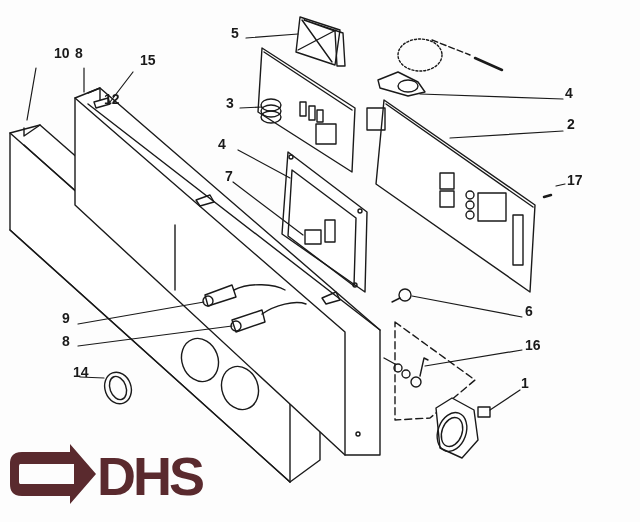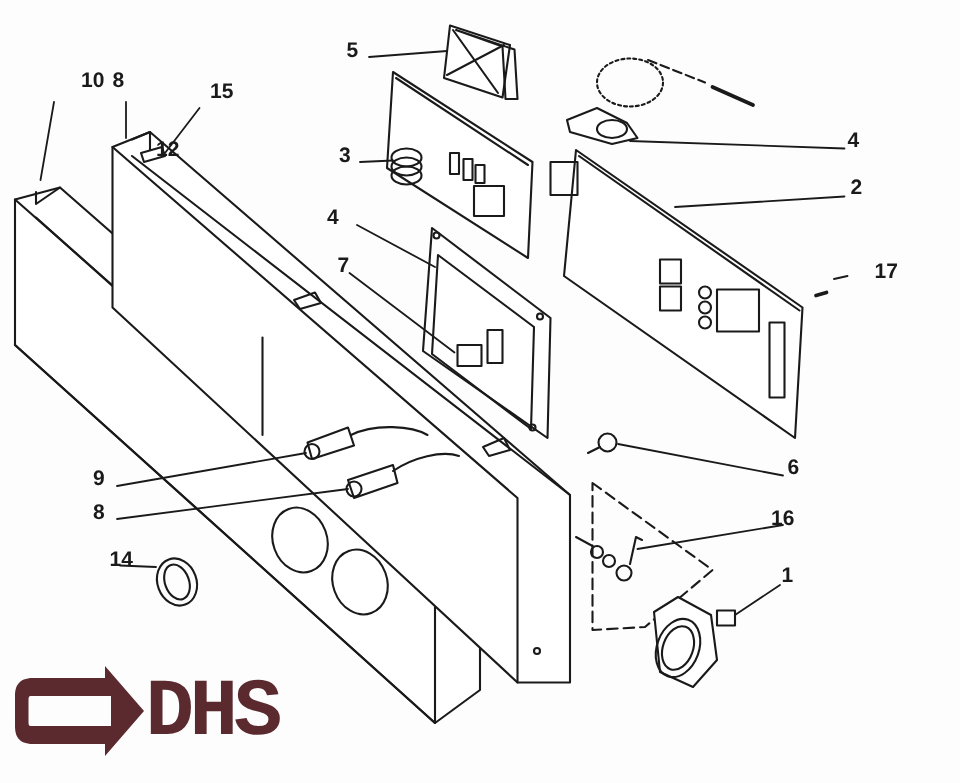--- a/index.html
+++ b/index.html
@@ -1,19 +1,19 @@
 <!DOCTYPE html>
 <html><head>
 <meta charset="utf-8">
 <style>
   html, body { margin:0; padding:0; background:#ffffff; }
   #stage { position:relative; width:640px; height:522px; overflow:hidden; background:#fdfdfd; }
   svg { position:absolute; left:0; top:0; }
   .lbl { position:absolute; font-family:"Liberation Sans", sans-serif; font-weight:bold; font-size:14px; color:#1a1a1a; line-height:14px; }
-  .logo-text { position:absolute; left:97px; top:449px; font-family:Liberation Mono, monospace; font-weight:bold; font-size:54px; letter-spacing:-3px; line-height:54px; }
+  .logo-text { position:absolute; left:97px; top:449px; font-family:Liberation Sans, sans-serif; font-weight:bold; font-size:54px; letter-spacing:-3px; line-height:54px; }
 </style>
 </head>
 <body>
 
 <div id="stage">
   <svg width="640" height="522" viewBox="0 0 640 522" fill="none" stroke="#1a1a1a" stroke-width="1.4" stroke-linejoin="round" stroke-linecap="round">
 
     <g>
       <polygon points="10,133 40,125 320,370 320,460 290,482 10,230" fill="#fff"></polygon>
       <polyline points="10,133 290,380 290,482"></polyline>
@@ -164,16 +164,16 @@
       <div class="lbl" style="left: 525px; top: 304px;">6</div>
       <div class="lbl" style="left: 225px; top: 169px;">7</div>
       <div class="lbl" style="left: 62px; top: 334px;">8</div>
       <div class="lbl" style="left: 62px; top: 311px;">9</div>
       <div class="lbl" style="left: 27px; top: 46px; margin-left: 27px;">10</div>
       <div class="lbl" style="left: 75px; top: 46px;">8</div>
       <div class="lbl" style="left: 104px; top: 53px; margin-top: 39px;">12</div>
       <div class="lbl" style="left: 140px; top: 53px;">15</div>
       <div class="lbl" style="left: 53px; top: 365px; margin-left: 20px;">14</div>
       <div class="lbl" style="left: 218px; top: 137px;">4</div>
-      <div class="lbl" style="left: 514px; top: 338px;">16</div>
-      <div class="lbl" style="left: 583px; top: 173px;">17</div>
+      <div class="lbl" style="left: 525px; top: 338px;">16</div>
+      <div class="lbl" style="left: 567px; top: 173px;">17</div>
     </div>
 </div>
 
 </body></html>

